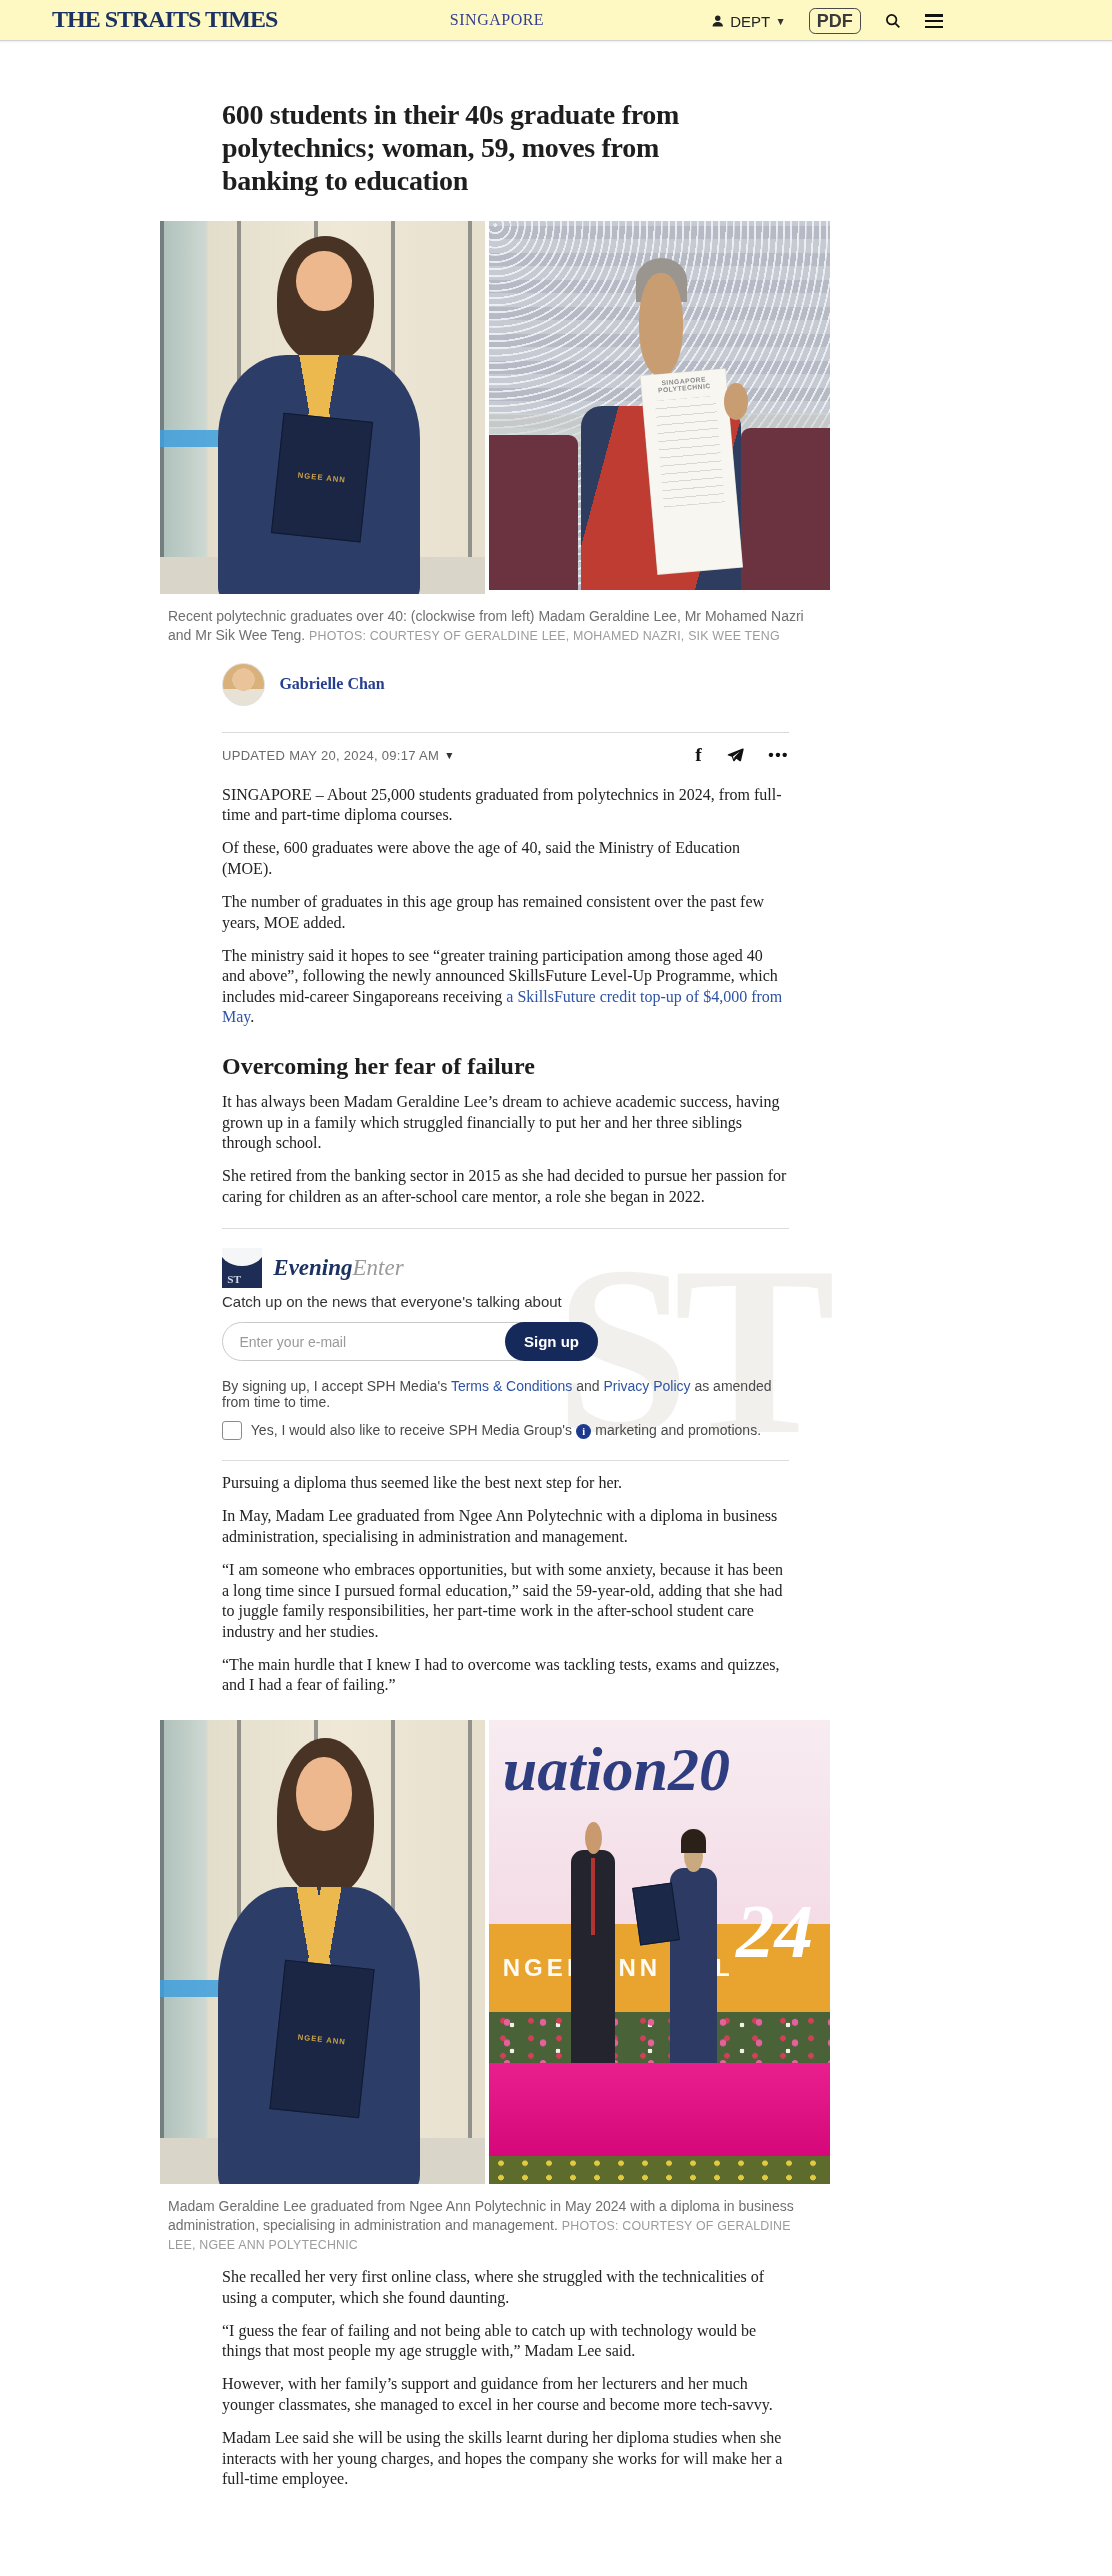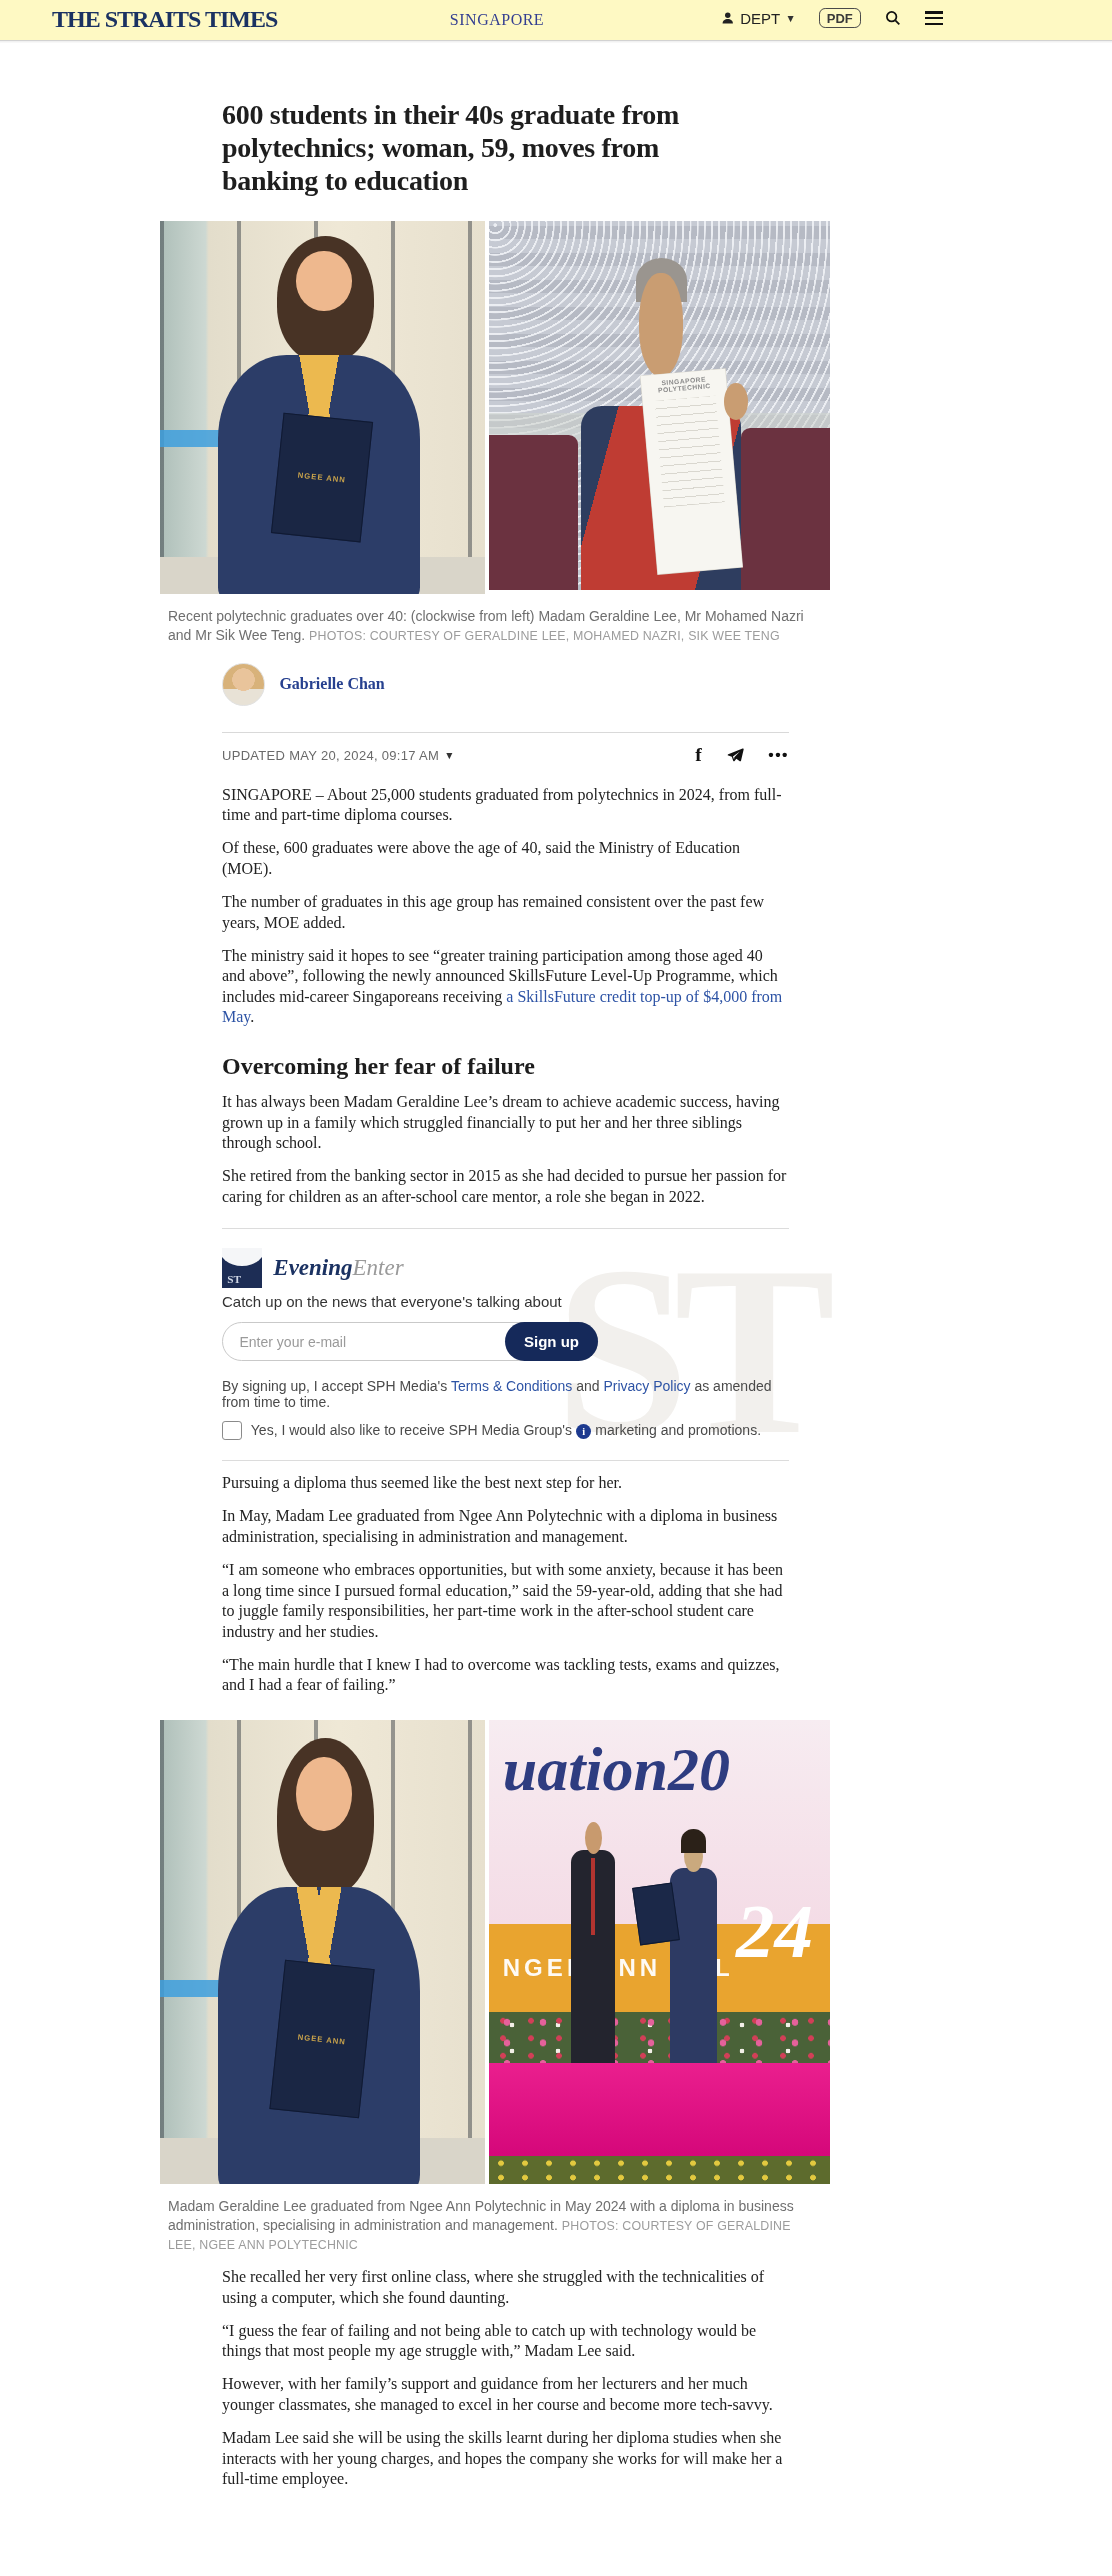--- a/index.html
+++ b/index.html
@@ -6,21 +6,21 @@
   body{width:1113px;height:3035px;overflow:hidden;font-family:"Liberation Serif",serif;color:#222;}
   .page{position:relative;width:1113px;height:3035px;background:#fff;}
 
   
   header{position:relative;height:40px;border-bottom:0.5px solid #d2d2d2;box-shadow:0 1.5px 0 #f1f1f1;background:#fef9c3;}
   .brand{position:absolute;left:52px;top:6.2px;font-family:"Liberation Serif",serif;font-weight:700;font-size:24px;letter-spacing:-1px;color:#1b3262;}
   .section-label{position:absolute;left:435px;top:11.3px;width:124px;text-align:center;font-family:"Liberation Serif",serif;font-size:16px;letter-spacing:0.5px;color:#333e91;}
   .header-actions{position:absolute;right:170px;top:8.2px;display:flex;align-items:center;gap:23px;font-family:"Liberation Sans",sans-serif;color:#222;}
   .account{display:flex;align-items:center;gap:5.2px;font-size:15px;cursor:pointer;}
   .caret{font-size:10.3px;color:#333;}
-  .pdf-btn{border:1.5px solid #4a4a4a;border-radius:6.2px;padding:1.5px 7.2px;font-weight:700;font-size:13px;color:#3a3a3a;cursor:pointer;}
+  .pdf-btn{border:1.5px solid #4a4a4a;border-radius:6.2px;padding:1.5px 7.2px;font-weight:700;font-size:18px;color:#3a3a3a;cursor:pointer;}
   .icon-svg{display:block;}
   .menu-icon{display:flex;flex-direction:column;gap:3.1px;cursor:pointer;}
   .menu-icon span{display:block;width:18.5px;height:2.6px;background:#111;}
 
   
   .content{width:567px;margin-left:222px;position:relative;}
   h1.headline{margin:57px 0 0;max-width:505px;font-size:28px;line-height:1.18;font-weight:700;color:#1e1e1e;letter-spacing:-0.3px;}
 
   figure{margin:0;padding:0;}
   .media{position:relative;margin:24px 0 0 -62px;width:670px;}

